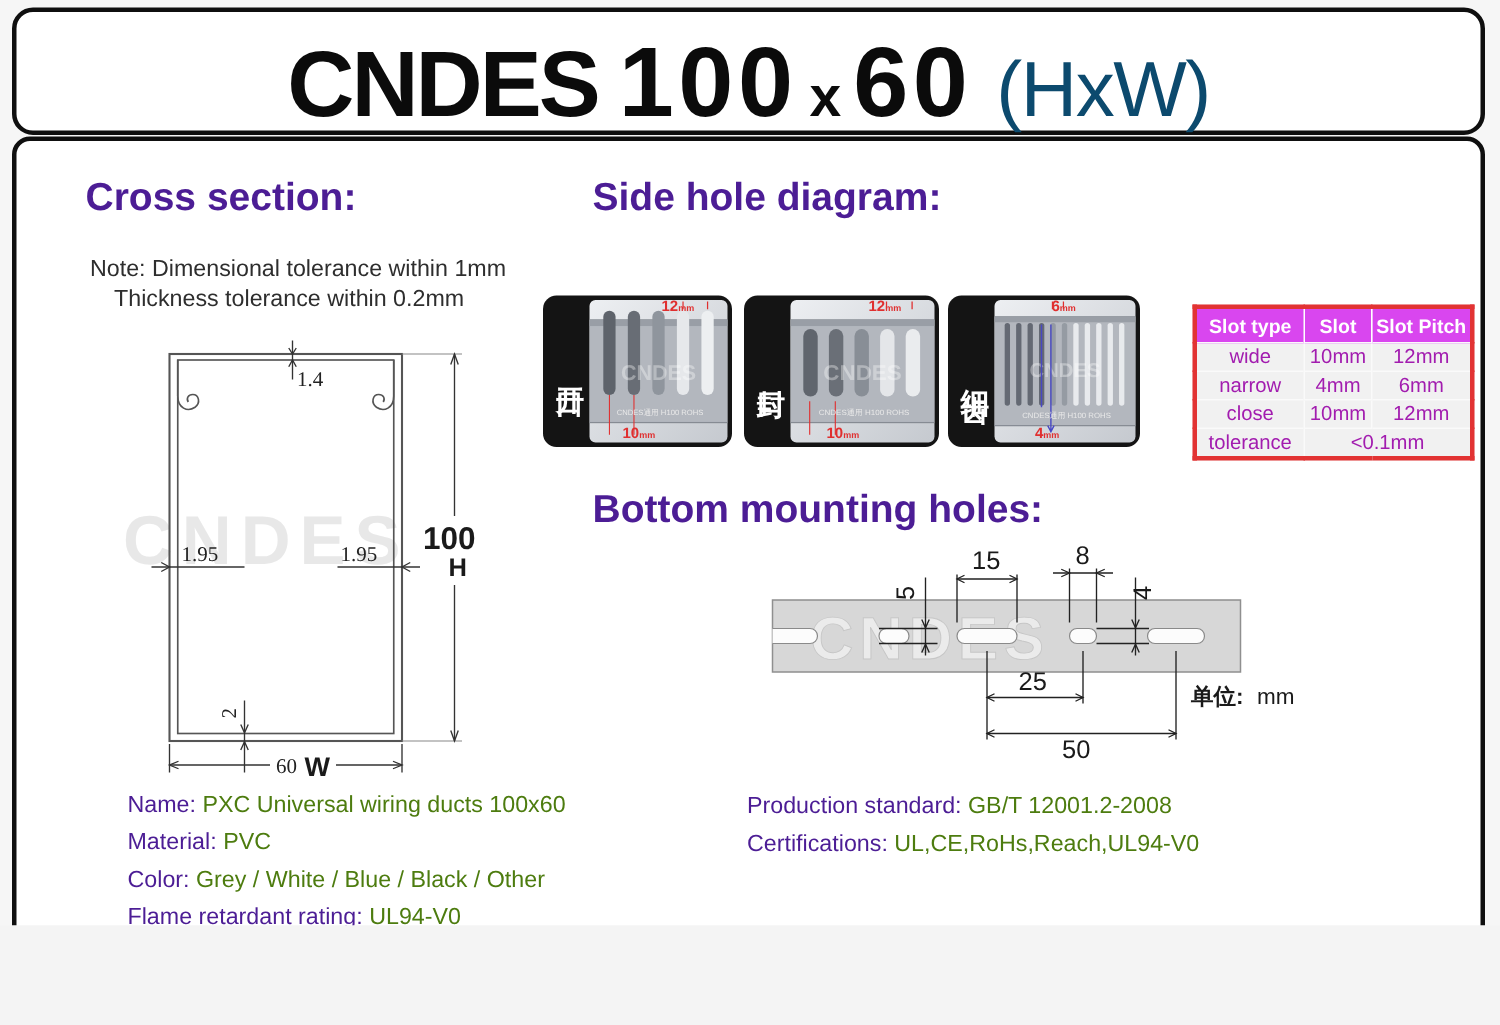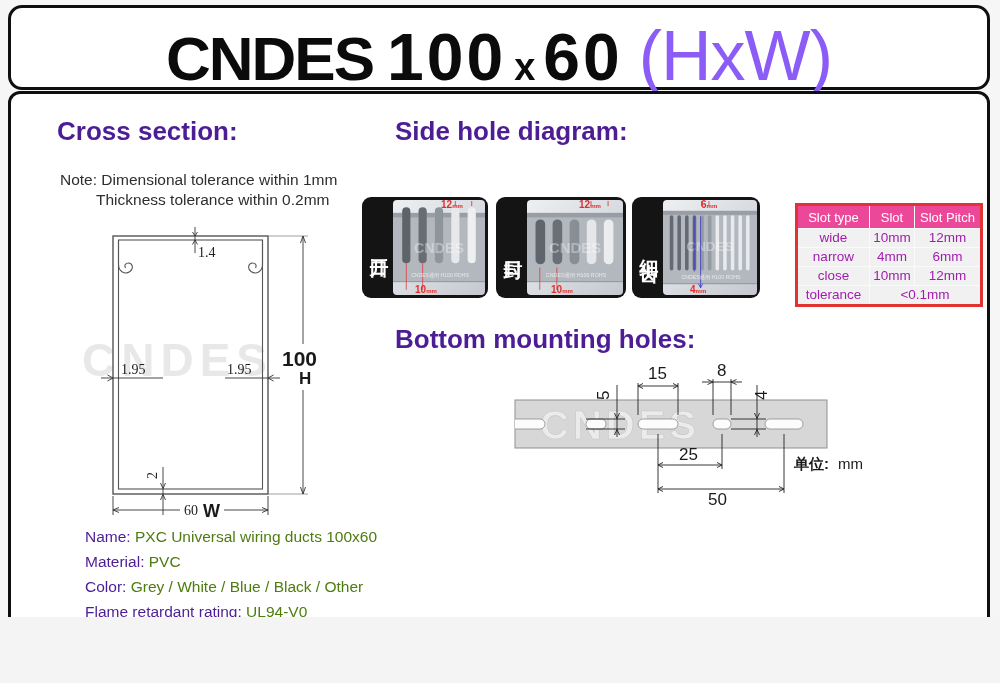--- a/index.html
+++ b/index.html
@@ -6,44 +6,44 @@
   .page{position:relative;width:1000px;height:617px;background:#f6f6f6;
         font-family:"Liberation Sans",sans-serif;overflow:hidden;padding-left:21px;}
   .box{position:absolute;background:#fff;border:3px solid #0f0f0f;border-radius:14px;box-sizing:border-box;}
   .header-box{left:8px;top:5px;width:982px;height:85px;display:flex;justify-content:center;
               align-items:baseline;padding-top:8px;}
   .main-box{left:8px;top:91px;width:982px;height:585px;border-radius:12px;}
   .h-brand{font-size:62px;font-weight:800;letter-spacing:-2px;color:#0b0b0b;}
   .h-num{font-size:66px;font-weight:700;letter-spacing:3px;color:#0b0b0b;margin-left:14px;}
   .h-num2{margin-left:0;}
   .h-x{font-size:38px;font-weight:700;color:#0b0b0b;margin:0 8px;}
-  .h-suffix{font-size:70px;font-weight:400;color:#8b5cf6;margin-left:16px;letter-spacing:-1px;}
+  .h-suffix{font-size:52px;font-weight:400;color:#0c4a6e;margin-left:16px;letter-spacing:-1px;}
   .sec-h{position:absolute;font-size:26px;font-weight:700;color:#4c1d95;}
   .h-cross{left:57px;top:116px;}
   .h-side{left:395px;top:116px;}
   .h-bottom{left:395px;top:324px;}
   .note{position:absolute;left:60px;top:170px;font-size:15.5px;color:#2e2e2e;line-height:20px;}
-  .note .l2{margin-left:36px;}
+  .note .l2{margin-left:16px;}
   .cross-svg{position:absolute;left:60px;top:224px;width:320px;height:295px;}
   .bottom-svg{position:absolute;left:478px;top:358px;width:430px;height:152px;}
   .dim-serif{font-family:"Liberation Serif",serif;font-size:14px;fill:#222;}
   .dim-sans{font-family:"Liberation Sans",sans-serif;fill:#1a1a1a;}
   .photo{position:absolute;top:197px;height:101px;background:#141414;border-radius:9px;
          display:flex;padding:3px;box-sizing:border-box;}
   .photo-tab{width:28px;display:flex;align-items:center;justify-content:center;color:#fff;
              font-weight:700;font-size:19px;writing-mode:vertical-rl;text-orientation:upright;
              letter-spacing:4px;}
   .photo-img{flex:1;position:relative;background:linear-gradient(135deg,#edeff2,#c5c9cf);
              border-radius:4px;overflow:hidden;}
   .photo-img svg{position:absolute;left:0;top:0;width:100%;height:100%;}
   .pdim{position:absolute;color:#e02f2f;font-weight:700;font-size:10px;line-height:1;z-index:3;}
   .pdim .u{font-size:6px;font-weight:700;}
   .spec-table{position:absolute;left:795px;top:203px;width:185px;border-collapse:collapse;
               background:#f1f1f1;border:3px solid #e23333;table-layout:fixed;}
-  .spec-table th{background:#ec4899;color:#fff;font-size:13px;font-weight:400;padding:4px 0 3px;
+  .spec-table th{background:#d946ef;color:#fff;font-size:13px;font-weight:700;padding:4px 0 3px;
                  border-left:1px solid #fff;}
   .spec-table td{color:#a21caf;font-size:13.5px;text-align:center;padding:1px 0 2px;
                  border-left:1px solid #fafafa;border-top:1px solid #fafafa;}
   .info{position:absolute;font-size:15.5px;line-height:25px;color:#444;}
   .info-left{left:85px;top:524px;}
   .info-right{left:498px;top:525px;}
   .lbl{font-weight:400;color:#4c1d95;}
   .val{color:#4d7c0f;}
 </style>
 </head>
@@ -266,14 +266,24 @@
     <div>
       <span class="lbl">Color:</span>
       <span class="val">Grey / White / Blue / Black / Other</span>
     </div>
     <div>
       <span class="lbl">Flame retardant rating:</span>
       <span class="val">UL94-V0</span>
     </div>
   </div>
 
+  <div class="info info-right">
+    <div>
+      <span class="lbl">Production standard:</span>
+      <span class="val">GB/T 12001.2-2008</span>
+    </div>
+    <div>
+      <span class="lbl">Certifications:</span>
+      <span class="val">UL,CE,RoHs,Reach,UL94-V0</span>
+    </div>
+  </div>
 
 </div>
 
 </body></html>

